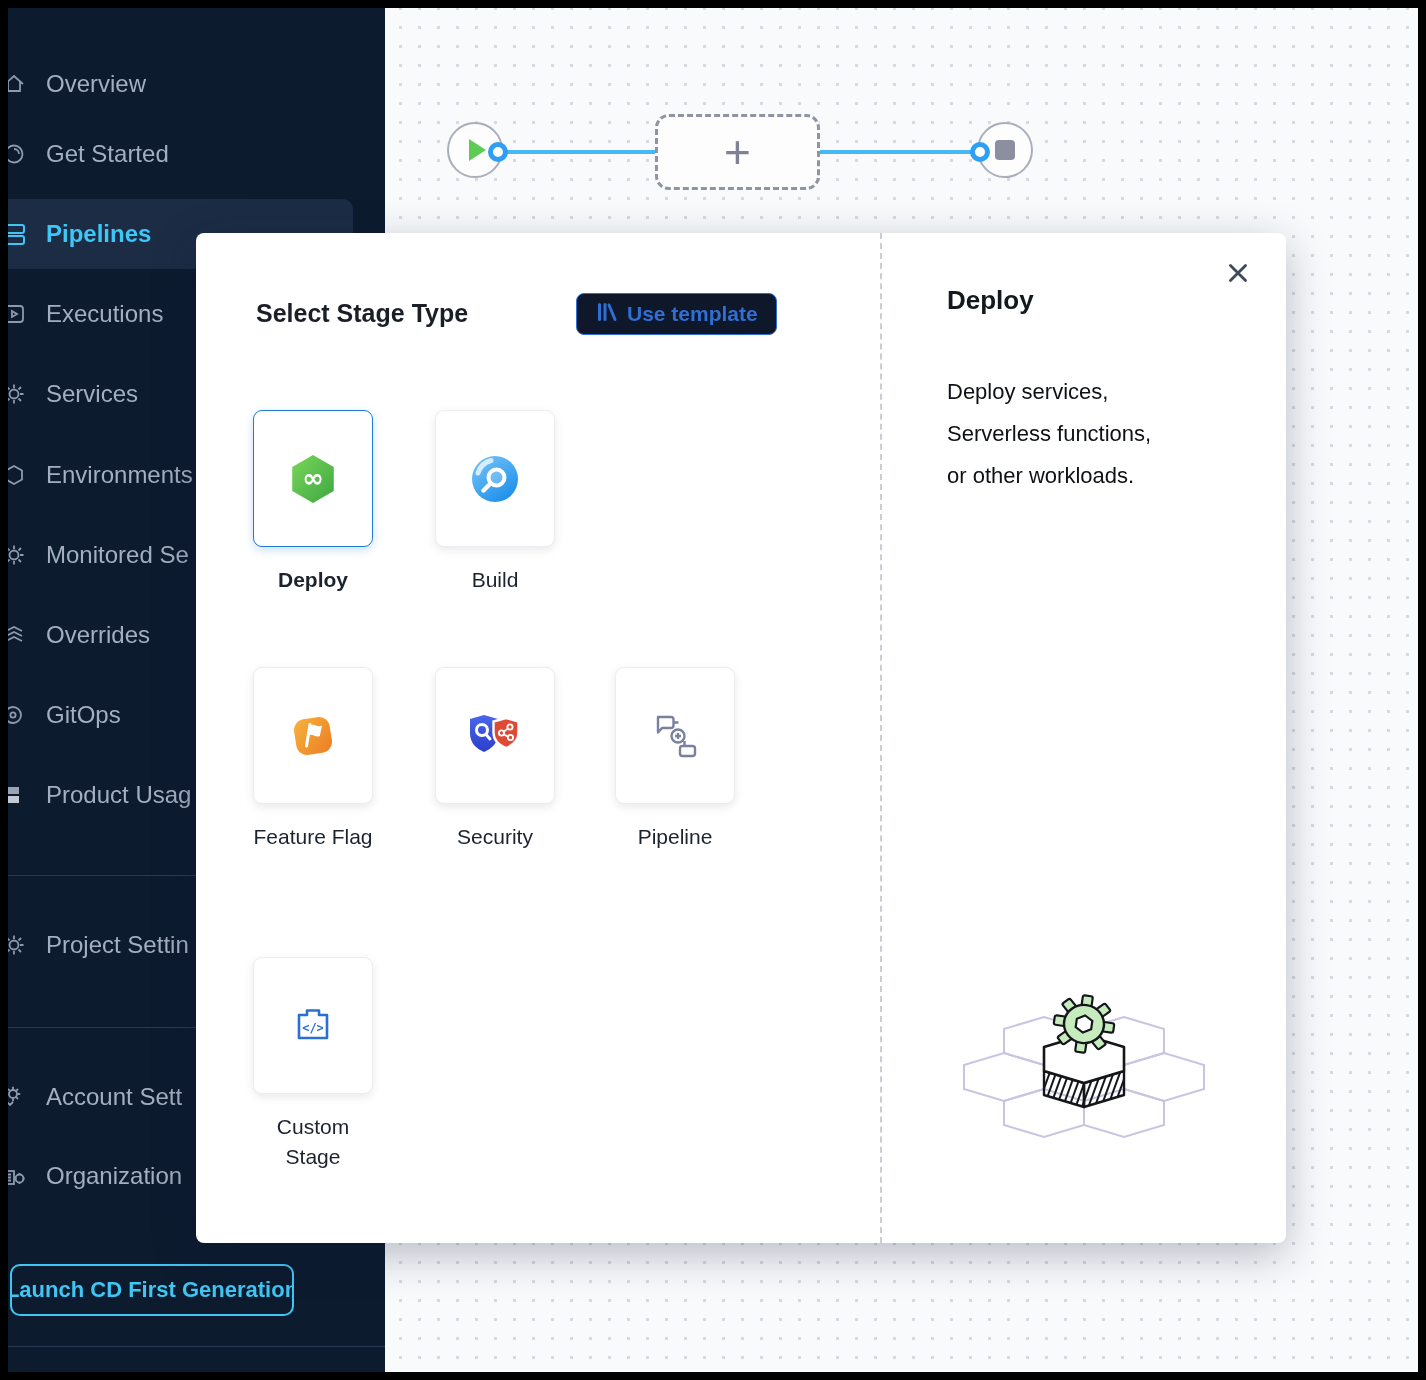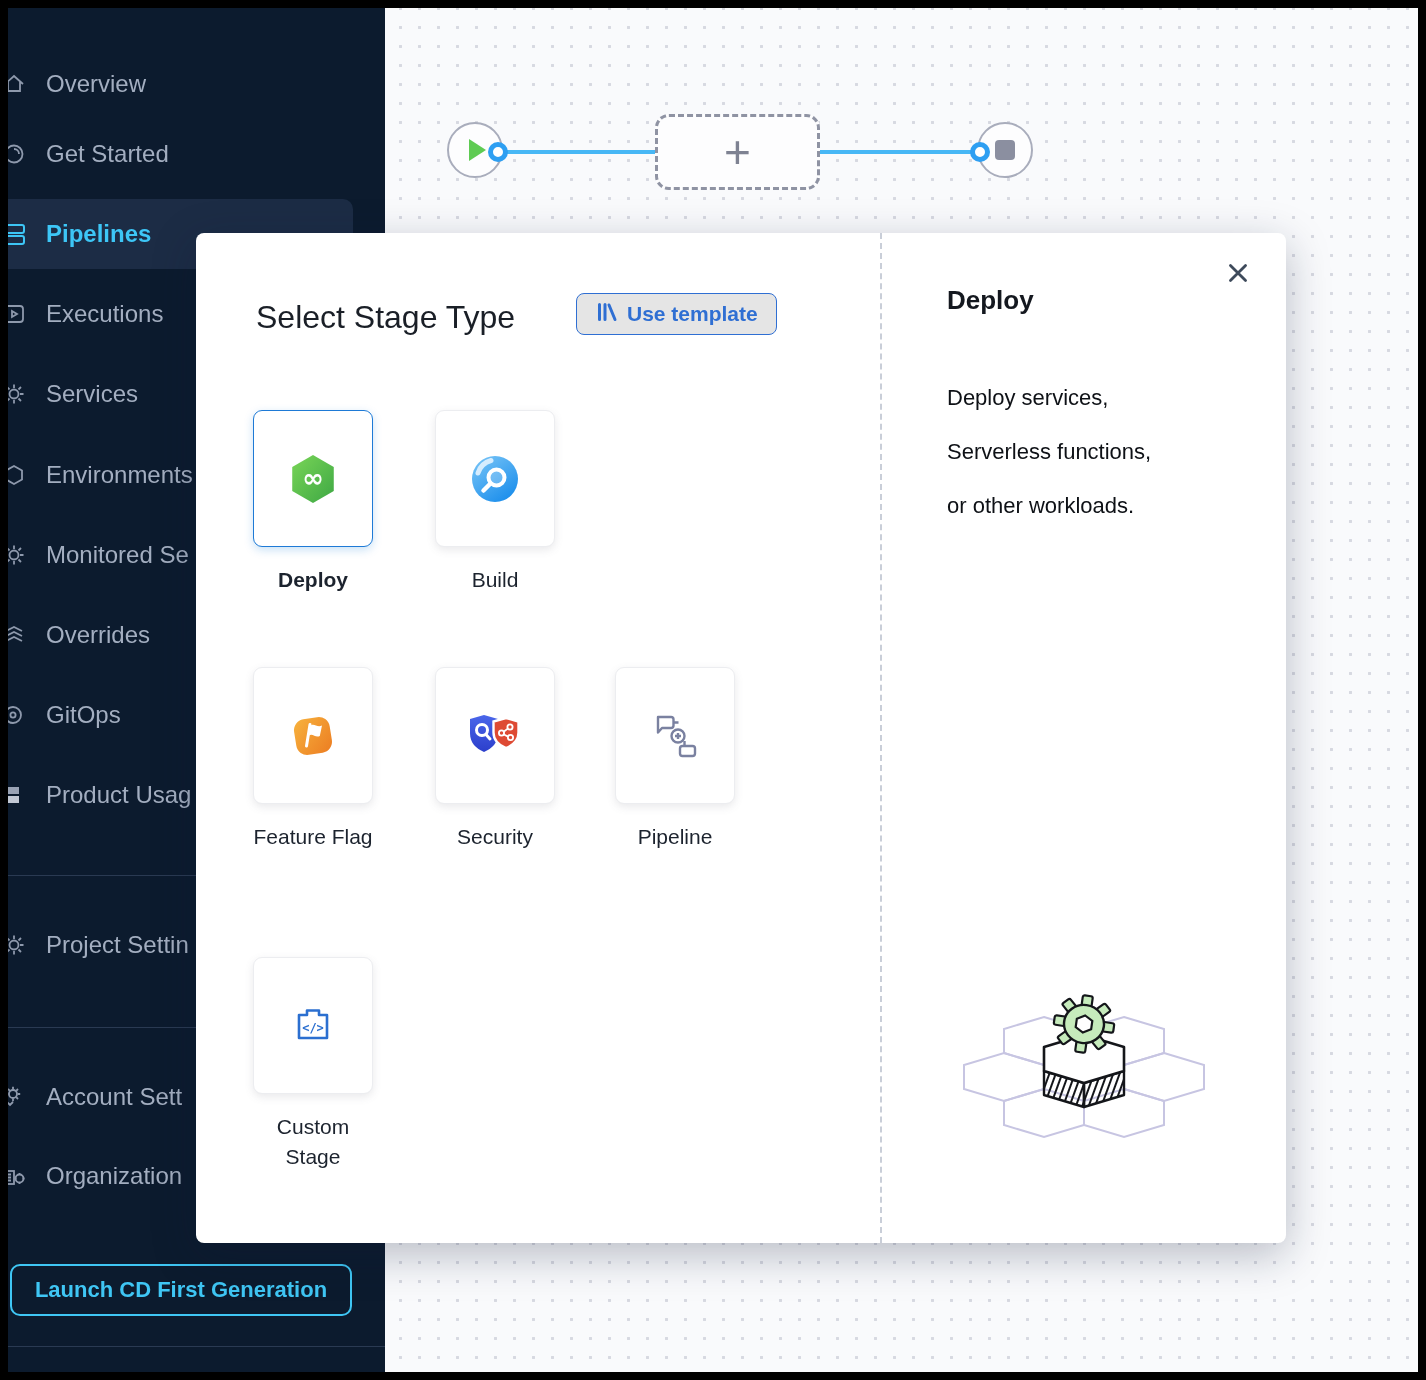--- a/index.html
+++ b/index.html
@@ -19,39 +19,39 @@
   .add-stage{position:absolute;left:270px;top:106px;width:165px;height:76px;border:3px dashed #8F93A3;border-radius:14px;background:#FDFDFE;display:flex;align-items:center;justify-content:center;box-sizing:border-box;z-index:2;}
   .add-stage span{font-size:46px;font-weight:300;color:#7E8292;line-height:0;}
 
   
   .sidebar{position:absolute;left:0;top:0;width:377px;height:1364px;background:#0C1B2E;z-index:5;}
   .nav-row{position:absolute;left:0;width:377px;height:80px;display:flex;align-items:center;color:#A3AEC0;font-size:24px;}
   .nav-row .nav-ic{position:absolute;left:-7px;top:50%;margin-top:-13px;width:26px;height:26px;}
   .nav-row .nav-label{margin-left:38px;white-space:nowrap;}
   .nav-row.active{width:345px;height:70px;background:#1C2C45;border-radius:0 10px 10px 0;color:#3DC6F6;font-weight:700;}
   .sb-divider{position:absolute;left:0;width:377px;height:1px;background:#2A3A52;}
-  .launch-btn{position:absolute;left:2px;top:1256px;width:342px;height:52px;background:transparent;border:2px solid #3FC6F4;border-radius:10px;color:#3FC6F4;font-size:22px;font-weight:600;font-family:"Liberation Sans",sans-serif;display:flex;align-items:center;justify-content:center;white-space:nowrap;overflow:hidden;cursor:pointer;}
+  .launch-btn{position:absolute;left:2px;top:1256px;width:284px;height:52px;background:transparent;border:2px solid #3FC6F4;border-radius:10px;color:#3FC6F4;font-size:22px;font-weight:600;font-family:"Liberation Sans",sans-serif;display:flex;align-items:center;justify-content:center;white-space:nowrap;overflow:hidden;cursor:pointer;}
 
   
   .modal{position:absolute;left:188px;top:225px;width:1090px;height:1010px;background:#fff;border-radius:8px;box-shadow:0 12px 44px rgba(15,25,55,.28);z-index:10;display:flex;}
   .modal-left{position:relative;width:684px;height:100%;}
   .modal-right{position:relative;flex:1;border-left:2px dashed #C9CED8;}
 
-  .modal-title{position:absolute;left:60px;top:66px;font-size:32px;font-weight:400;color:#1A1F27;}
-  .tpl-btn{position:absolute;left:380px;top:60px;height:42px;padding:0 18px;display:flex;align-items:center;gap:9px;background:#e5e5e5;border:1.6px solid #2F6FD3;border-radius:8px;color:#2F6FD3;font-size:21px;font-weight:600;font-family:"Liberation Sans",sans-serif;cursor:pointer;}
+  .modal-title{position:absolute;left:60px;top:66px;font-size:25px;font-weight:700;color:#1A1F27;}
+  .tpl-btn{position:absolute;left:380px;top:60px;height:42px;padding:0 18px;display:flex;align-items:center;gap:9px;background:#0f172a;border:1.6px solid #2F6FD3;border-radius:8px;color:#2F6FD3;font-size:21px;font-weight:600;font-family:"Liberation Sans",sans-serif;cursor:pointer;}
 
   .cell{position:absolute;width:120px;display:flex;flex-direction:column;align-items:center;}
   .card{width:120px;height:137px;background:#fff;border:1px solid #ECEDF0;border-radius:9px;box-shadow:0 3px 9px rgba(96,97,112,.14);display:flex;align-items:center;justify-content:center;box-sizing:border-box;cursor:pointer;}
   .card.selected{border:1.6px solid #1E7AD6;box-shadow:0 3px 10px rgba(2,120,213,.22);}
   .card-label{margin-top:18px;font-size:21px;line-height:30px;color:#1C232E;text-align:center;white-space:normal;width:120px;}
   .card-label.bold{font-weight:700;}
 
   .close-btn{position:absolute;top:26px;right:34px;width:28px;height:28px;background:none;border:none;padding:0;cursor:pointer;}
   .detail-title{position:absolute;left:65px;top:52px;font-size:26px;font-weight:700;color:#14181F;}
-  .detail-desc{position:absolute;left:65px;top:138px;width:310px;font-size:22px;line-height:54px;font-weight:500;color:#0E1116;white-space:pre-line;}
+  .detail-desc{position:absolute;left:65px;top:138px;width:310px;font-size:22px;line-height:42px;font-weight:500;color:#0E1116;white-space:pre-line;}
   .illustration{position:absolute;left:50%;bottom:72px;transform:translateX(-50%);}
 </style>
 </head>
 <body>
 
 <div class="app">
 
   <div class="canvas">
     <div class="edge-line" style="left:113px;width:157px;"></div>
     <div class="edge-line" style="left:435px;width:160px;"></div>

